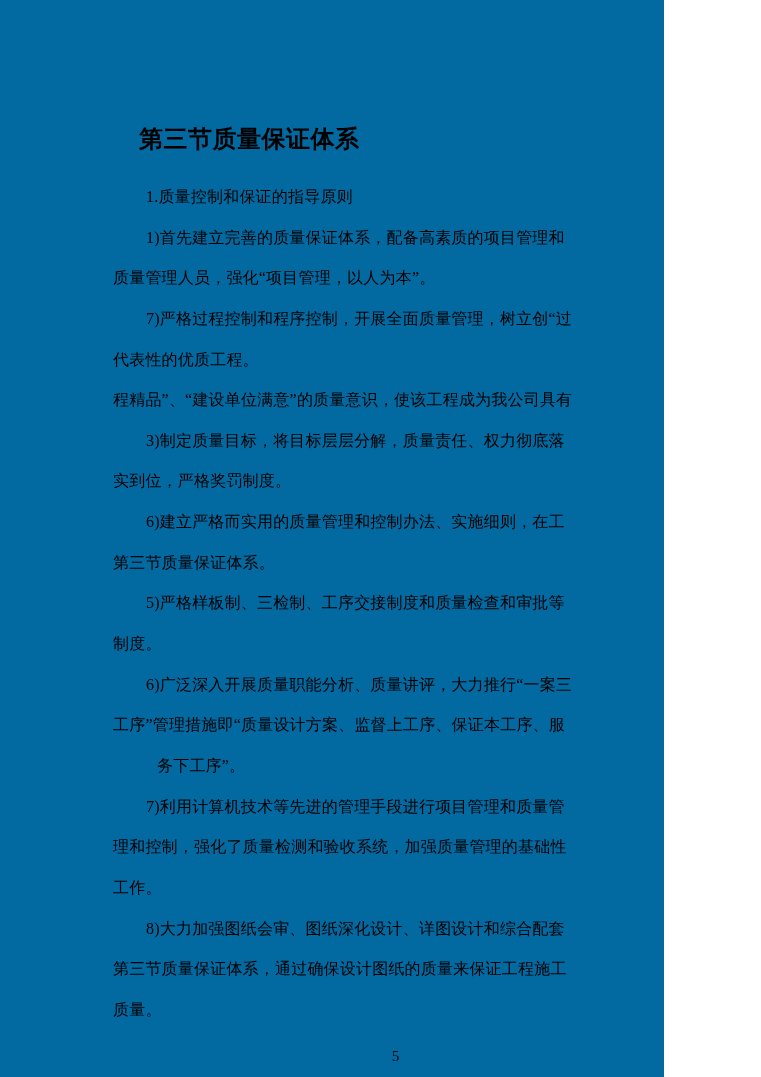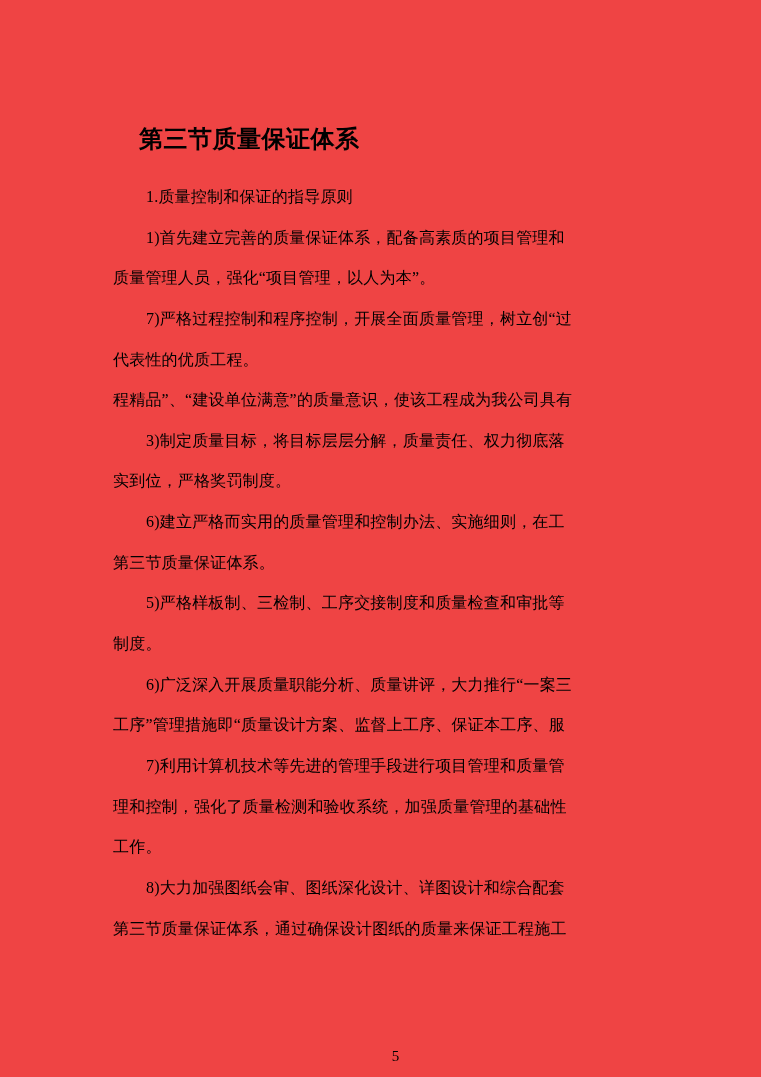--- a/index.html
+++ b/index.html
@@ -2,23 +2,23 @@
 <html><head>
 <meta charset="utf-8">
 <style>
   html, body {
     margin: 0;
     padding: 0;
     background: #ffffff;
   }
   .page {
     position: relative;
-    width: 761px;
+    width: 664px;
     height: 1077px;
-    background: #ef4444;
+    background: #0369a1;
     color: #000000;
     font-family: "Liberation Serif", "DejaVu Serif", serif;
     overflow: hidden;
   }
   .doc-title {
     position: absolute;
     left: 139px;
     top: 103px;
     font-size: 24px;
     font-weight: bold;
@@ -70,22 +70,24 @@
       <div class="line">代表性的优质工程。</div>
       <div class="line">程精品”、“建设单位满意”的质量意识，使该工程成为我公司具有</div>
       <div class="line indent-first">3)制定质量目标，将目标层层分解，质量责任、权力彻底落</div>
       <div class="line">实到位，严格奖罚制度。</div>
       <div class="line indent-first">6)建立严格而实用的质量管理和控制办法、实施细则，在工</div>
       <div class="line">第三节质量保证体系。</div>
       <div class="line indent-first">5)严格样板制、三检制、工序交接制度和质量检查和审批等</div>
       <div class="line">制度。</div>
       <div class="line indent-first">6)广泛深入开展质量职能分析、质量讲评，大力推行“一案三</div>
       <div class="line">工序”管理措施即“质量设计方案、监督上工序、保证本工序、服</div>
+      <div class="line indent-hang">务下工序”。</div>
       <div class="line indent-first">7)利用计算机技术等先进的管理手段进行项目管理和质量管</div>
       <div class="line">理和控制，强化了质量检测和验收系统，加强质量管理的基础性</div>
       <div class="line">工作。</div>
       <div class="line indent-first">8)大力加强图纸会审、图纸深化设计、详图设计和综合配套</div>
       <div class="line">第三节质量保证体系，通过确保设计图纸的质量来保证工程施工</div>
+      <div class="line">质量。</div>
     </div>
 
   <div class="page-num">5</div>
 
 </div>
 
 </body></html>

